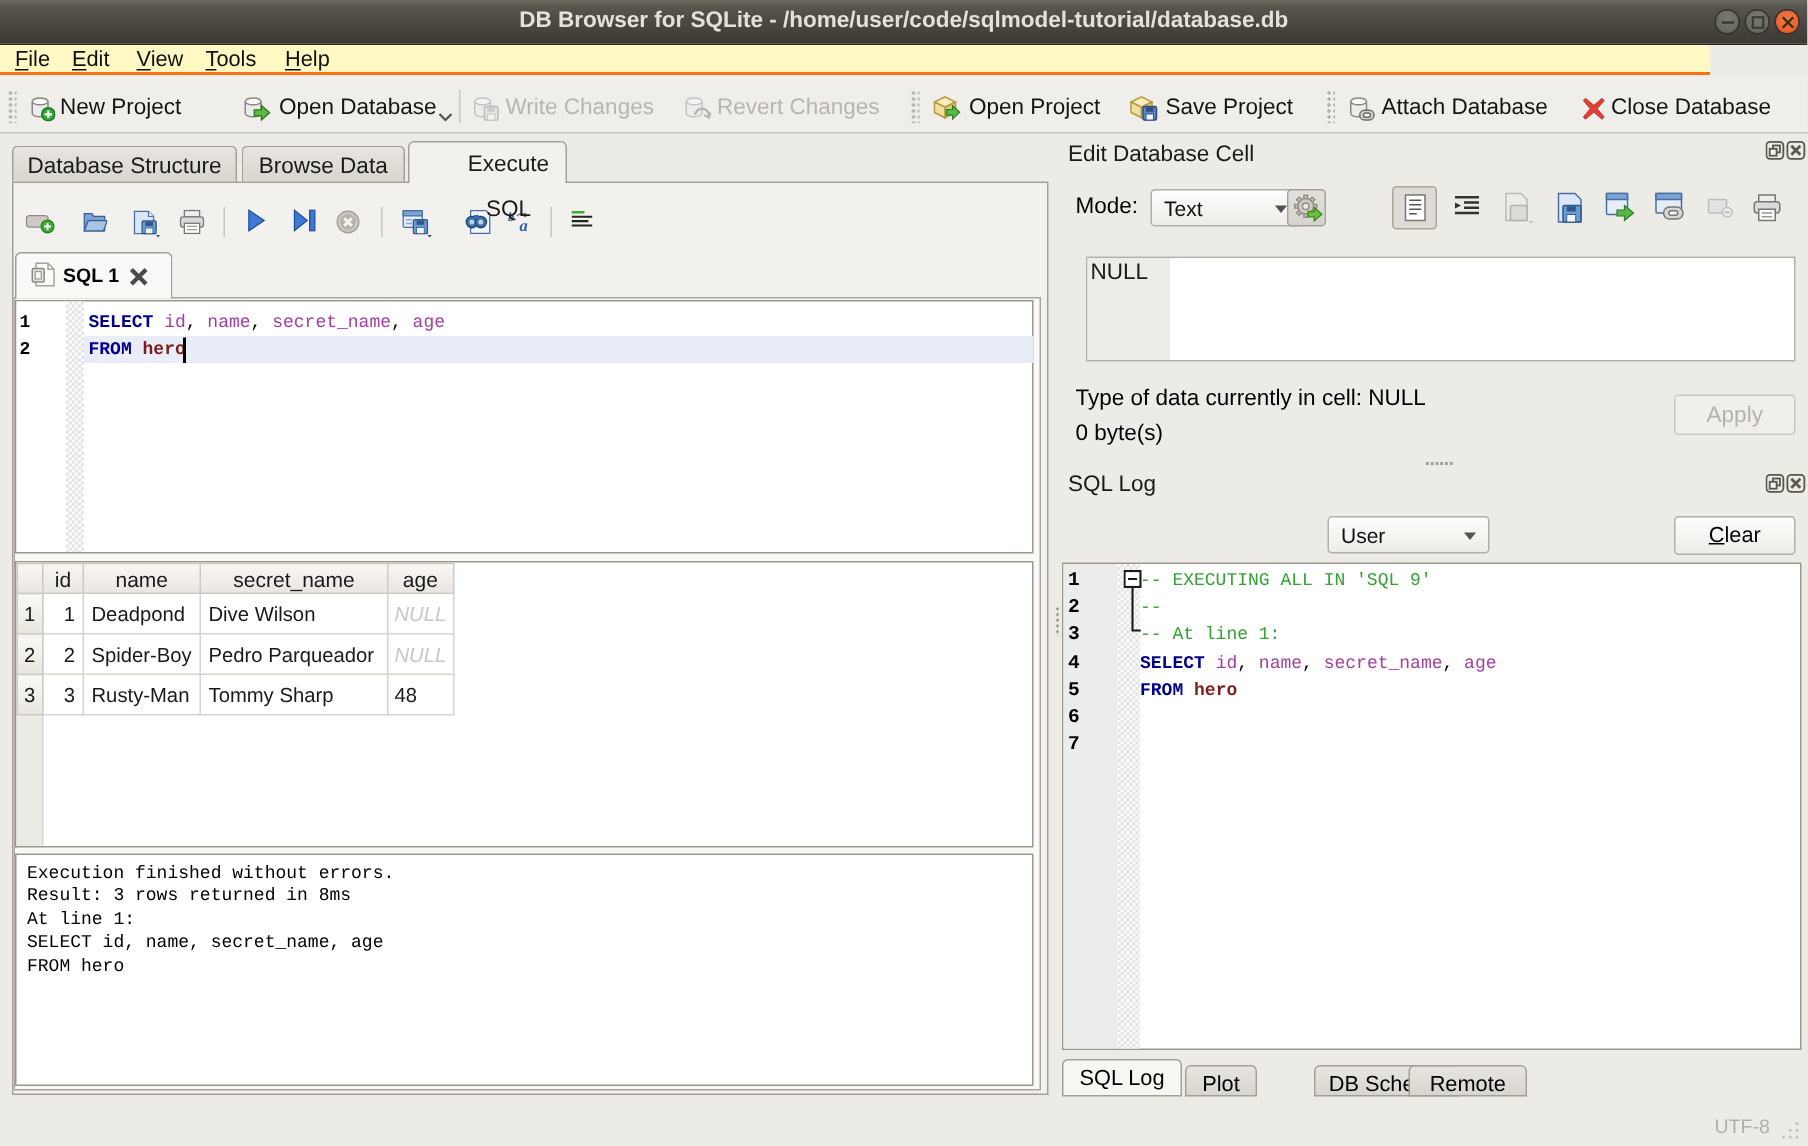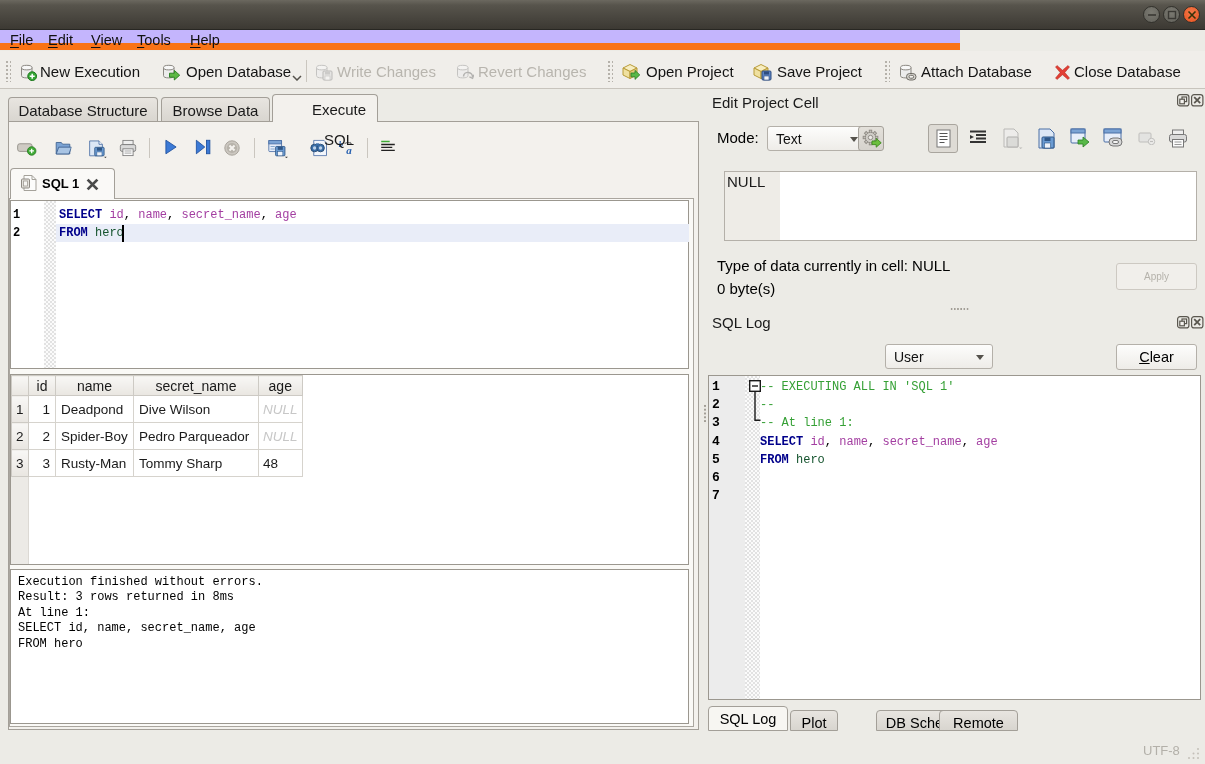--- a/index.html
+++ b/index.html
@@ -14,22 +14,22 @@
 #title-text { width:100%; text-align:center; top:5px; color:#e3e1dc;
   font-size:15px; font-weight:bold; letter-spacing:0; }
 .wbtn { top:6px; width:17px; height:17px; border-radius:50%; border:1px solid #32312c; }
 #btn-min  { left:1143px; background:radial-gradient(circle at 50% 35%,#7a7971,#62615a); }
 #btn-max  { left:1163px; background:radial-gradient(circle at 50% 35%,#7a7971,#62615a); }
 #btn-close{ left:1183px; background:radial-gradient(circle at 50% 35%,#f37849,#e95420); }
 .wbtn span { position:absolute; left:0; top:0; width:100%; height:100%;
   display:flex; align-items:center; justify-content:center; }
 
 
-#menubar { left:0; top:30px; width:960px; height:20px; background:#c4b5fd;
-  border-bottom:7px solid #f97316; font-size:14.5px; color:#111; }
+#menubar { left:0; top:30px; width:1140px; height:20px; background:#fef9c3;
+  border-bottom:2px solid #f97316; font-size:14.5px; color:#111; }
 #menubar span { position:absolute; top:2px; }
 #menubar u { text-decoration:underline; text-underline-offset:2px; }
 
 
 #toolbar { left:0; top:51px; width:1205px; height:38px; background:#f0eeea;
   border-bottom:1px solid #c8c4bd; font-size:15px; color:#141414; }
 .tbtext { position:absolute; top:12px; }
 .tbtext.dis { color:#b8b5ae; }
 .grip { position:absolute; top:9px; width:6px; height:22px;
   background-image:radial-gradient(circle,#b5b1aa 1px,transparent 1.2px);
@@ -73,21 +73,21 @@
 .checker { background-color:#fbfbfb;
   background-image:linear-gradient(45deg,#e2e2e2 25%,transparent 25%,transparent 75%,#e2e2e2 75%),
   linear-gradient(45deg,#e2e2e2 25%,transparent 25%,transparent 75%,#e2e2e2 75%);
   background-size:4px 4px; background-position:0 0,2px 2px; }
 .lnum { position:absolute; left:0; width:28px; text-align:left; padding-left:2px;
   font-weight:bold; color:#000; line-height:18px; height:18px; }
 .eline { position:absolute; left:48px; white-space:pre; line-height:18px; height:18px; }
 #curline { position:absolute; left:45px; width:633px; height:18px; background:#e9edf8; }
 .kw { color:#00008b; font-weight:bold; }
 .idf { color:#a33ea1; }
-.tbl { color:#14532d; font-weight:normal; }
+.tbl { color:#7f1d1d; font-weight:bold; }
 .cmt { color:#35a035; }
 #cursor { position:absolute; width:1.5px; height:17px; background:#000; }
 
 
 #grid { position:absolute; left:0px; top:175px; width:679px; height:191px;
   border:1px solid #9b978f; background:#fff; font-size:14px; color:#1a1a1a; }
 #grid table { border-collapse:collapse; }
 #grid th { background:linear-gradient(#f8f7f5,#e9e6e1); border:1px solid #cdcac4;
   font-weight:normal; height:20px; font-size:14px; padding:0 4px; white-space:nowrap; }
 #grid td { border:1px solid #d6d3cd; height:27px; padding:0 5px; white-space:nowrap; font-size:13.5px; }
@@ -111,21 +111,21 @@
   border-top:5px solid #55524c; }
 .combo .ct { position:absolute; left:8px; top:4px; }
 
 #cellbox { left:724px; top:171px; width:473px; height:70px; border:1px solid #b4b0a9;
   background:#fff; }
 #cellgut { position:absolute; left:0; top:0; width:55px; height:100%; background:#eeece7; }
 #cellnull { position:absolute; left:2px; top:1px; font-size:15px; font-weight:normal; color:#1a1a1a; }
 #typetext { left:717px; top:257px; font-size:15px; }
 #bytetext { left:717px; top:280px; font-size:15px; }
 #applybtn { left:1116px; top:263px; width:81px; height:27px; background:#f1efeb;
-  border:1px solid #cdc9c2; border-radius:3px; color:#b5b2ab; font-size:10px;
+  border:1px solid #cdc9c2; border-radius:3px; color:#b5b2ab; font-size:15px;
   text-align:center; line-height:25px; }
 
 
 #showsql { left:717px; top:349px; font-size:15px;margin-top:31px; }
 #clearbtn { left:1116px; top:344px; width:81px; height:26px;
   background:linear-gradient(#fdfdfc,#eeece8); border:1px solid #b4b0a9;
   border-radius:3px; font-size:14.5px; text-align:center; line-height:24px; }
 #logbox { left:708px; top:375px; width:493px; height:325px; border:1px solid #9b978f;
   background:#fff; font-family:"Liberation Mono",monospace; font-size:12px; }
 #loggut { position:absolute; left:0; top:0; width:36px; height:100%; background:#ececec; }
@@ -137,20 +137,21 @@
 .btab { position:absolute; height:21px; top:710px; line-height:20px; border:1px solid #a39f98;
   border-radius:4px 4px 0 0; background:linear-gradient(#e8e5e0,#d8d5cf);
   font-size:14.5px; text-align:center; line-height:24px; z-index:1;}
 .btab.active { background:#f7f6f2; height:25px; top:706px; z-index:2; line-height:25px; }
 #utf8 { left:1143px; top:743px; font-size:13px; color:#b3b0a9; }
 </style>
 </head>
 <body>
 
 <div id="titlebar" class="abs">
+  <div id="title-text" class="abs">DB Browser for SQLite - /home/user/code/sqlmodel-tutorial/database.db</div>
   <div id="btn-min" class="abs wbtn">
       <span>
         <svg width="10" height="10">
           <line x1="1" y1="5" x2="9" y2="5" stroke="#3a3934" stroke-width="1.6"></line>
         </svg>
       </span>
     </div>
   <div id="btn-max" class="abs wbtn">
       <span>
         <svg width="10" height="10">
@@ -176,21 +177,21 @@
 </div>
 
 <div id="toolbar" class="abs">
   <div class="grip" style="left:5px"></div>
   <svg class="ticon" style="left:20px" width="17" height="18" viewBox="0 0 17 18">
     <path d="M1.5 4.6 v8 a5.25 2.3 0 0 0 10.5 0 v-8" fill="#ececec" stroke="#8a8781"></path>
     <ellipse cx="6.75" cy="4.6" rx="5.25" ry="2.3" fill="#f8f8f8" stroke="#8a8781"></ellipse>
     <circle cx="12.2" cy="13.2" r="4.4" fill="#35a535" stroke="#1f7a1f"></circle>
     <path d="M12.2 10.7 v5 M9.7 13.2 h5" stroke="#fff" stroke-width="1.5"></path>
   </svg>
-  <span class="tbtext" style="left:40px">New Execution</span>
+  <span class="tbtext" style="left:40px">New Project</span>
 
   <svg class="ticon" style="left:162px" width="19" height="18" viewBox="0 0 19 18">
     <path d="M1.5 4.6 v8 a5.25 2.3 0 0 0 10.5 0 v-8" fill="#ececec" stroke="#8a8781"></path>
     <ellipse cx="6.75" cy="4.6" rx="5.25" ry="2.3" fill="#f8f8f8" stroke="#8a8781"></ellipse>
     <path d="M7.5 10.2 h4.8 v-2.8 l5.4 4.8 -5.4 4.8 v-2.8 H7.5 z" fill="#5cb944" stroke="#247a1d" stroke-width="0.9"></path>
   </svg>
   <span class="tbtext" style="left:186px">Open Database</span>
   <svg class="ticon" style="left:292px;top:24px" width="10" height="6">
       <path d="M1 1 L5 5 L9 1" fill="none" stroke="#55524c" stroke-width="1.5"></path>
     </svg>
@@ -387,21 +388,21 @@
   </div>
 
   <div id="msgbox">Execution finished without errors.
 Result: 3 rows returned in 8ms
 At line 1:
 SELECT id, name, secret_name, age
 FROM hero</div>
   </div>
 </div>
 
-<div class="dockhead" style="left:712px; top:94px;">Edit Project Cell</div>
+<div class="dockhead" style="left:712px; top:94px;">Edit Database Cell</div>
 <svg class="abs" style="left:1177px;top:94px" width="27" height="13" viewBox="0 0 27 13">
   <rect x="0.6" y="0.6" width="11.3" height="11.3" rx="2.5" fill="none" stroke="#5a574f" stroke-width="1.2"></rect>
   <rect x="5" y="3" width="4.6" height="4.6" fill="none" stroke="#5a574f" stroke-width="1.2"></rect>
   <rect x="2.8" y="5.2" width="4.6" height="4.6" fill="#f4f2ee" stroke="#5a574f" stroke-width="1.2"></rect>
   <rect x="14.6" y="0.6" width="11.3" height="11.3" rx="2.5" fill="none" stroke="#5a574f" stroke-width="1.2"></rect>
   <path d="M17.2 3.2 l6 6 m0 -6 l-6 6" stroke="#5a574f" stroke-width="1.8"></path>
 </svg>
 
 <span class="abs" id="modelabel">Mode:</span>
 <div class="combo abs" style="left:767px; top:126px; width:100px;">
@@ -505,21 +506,21 @@
   <div class="llnum" style="top:38px">3</div>
   <div class="llnum" style="top:57px">4</div>
   <div class="llnum" style="top:75px">5</div>
   <div class="llnum" style="top:93px">6</div>
   <div class="llnum" style="top:111px">7</div>
   <svg style="position:absolute;left:40px;top:4px" width="14" height="44" viewBox="0 0 14 44">
     <rect x="0.7" y="0.7" width="10.6" height="10.6" fill="#fff" stroke="#1a1a1a" stroke-width="1.4"></rect>
     <path d="M3 6 h6" stroke="#1a1a1a" stroke-width="1.4"></path>
     <path d="M6 11.4 V40.3 h5.5" fill="none" stroke="#1a1a1a" stroke-width="1.4"></path>
   </svg>
-  <div class="lline cmt" style="top:2px">-- EXECUTING ALL IN 'SQL 1'</div>
+  <div class="lline cmt" style="top:2px">-- EXECUTING ALL IN 'SQL 9'</div>
   <div class="lline cmt" style="top:20px">--</div>
   <div class="lline cmt" style="top:38px">-- At line 1:</div>
   <div class="lline" style="top:57px"><span class="kw">SELECT</span> <span class="idf">id</span>, <span class="idf">name</span>, <span class="idf">secret_name</span>, <span class="idf">age</span></div>
   <div class="lline" style="top:75px"><span class="kw">FROM</span> <span class="tbl">hero</span></div>
 </div>
 
 <div class="btab active" style="left:708px; width:80px;">SQL Log</div>
 <div class="btab" style="left:790px; width:48px;">Plot</div>
 <div class="btab" style="left:876px; width:97px;">DB Schema</div>
 <div class="btab" style="left:939px; width:79px;">Remote</div>

